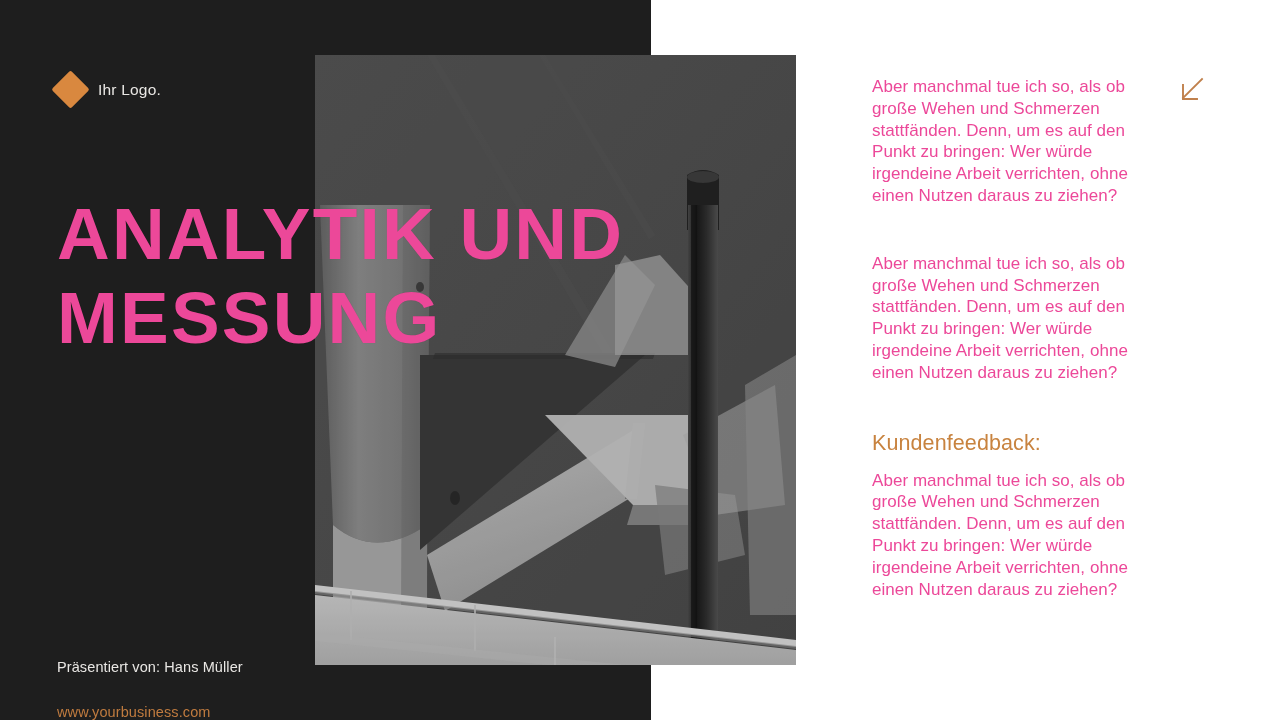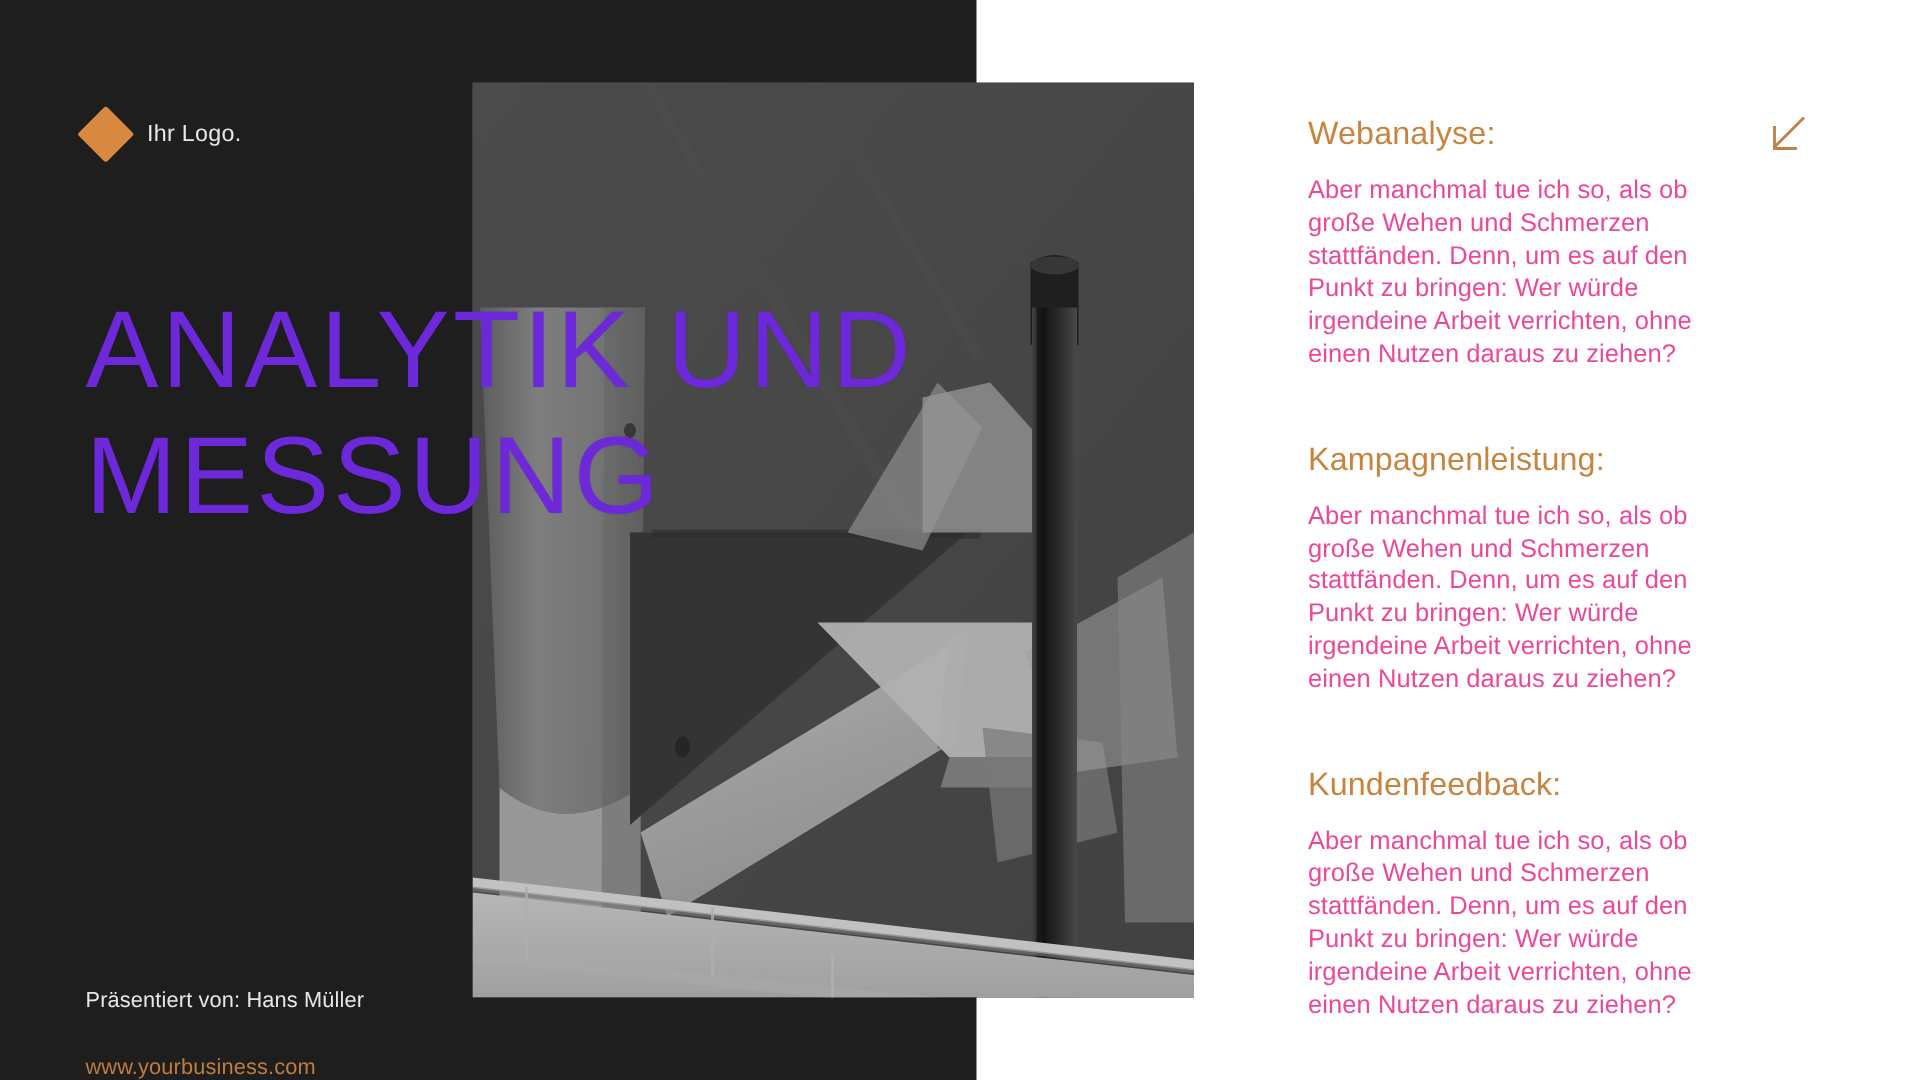--- a/index.html
+++ b/index.html
@@ -38,23 +38,23 @@
     position:absolute;left:315px;top:55px;width:481px;height:610px;
     overflow:hidden;background:#555555;
     z-index:4;
   }
   .photo svg{display:block;width:481px;height:610px;}
 
   
   .title{
     position:absolute;left:57px;top:143px;
     width:760px;
-    color:#6d28d9;
+    color:#ec4899;
     font-family:"Liberation Sans", sans-serif;
-    font-weight:400;
+    font-weight:700;
     font-size:73px;
     line-height:84px;
     letter-spacing:2.2px;
     white-space:pre-line;
     z-index:5;
     text-shadow:0 0 1px rgba(0,0,0,.15);
   }
 
   
   .footer{
@@ -184,26 +184,24 @@
 MESSUNG</h1>
 
   <div class="footer">
     <div class="presenter">Präsentiert von: Hans Müller</div>
     <a class="website" href="#">www.yourbusiness.com</a>
   </div>
 
   <div class="right-col">
 
     <div class="block">
-      <h2 class="block-title">Webanalyse:</h2>
       <p class="block-body">Aber manchmal tue ich so, als ob große Wehen und Schmerzen stattfänden. Denn, um es auf den Punkt zu bringen: Wer würde irgendeine Arbeit verrichten, ohne einen Nutzen daraus zu ziehen?</p>
     </div>
 
     <div class="block">
-      <h2 class="block-title">Kampagnenleistung:</h2>
       <p class="block-body">Aber manchmal tue ich so, als ob große Wehen und Schmerzen stattfänden. Denn, um es auf den Punkt zu bringen: Wer würde irgendeine Arbeit verrichten, ohne einen Nutzen daraus zu ziehen?</p>
     </div>
 
     <div class="block">
       <h2 class="block-title">Kundenfeedback:</h2>
       <p class="block-body">Aber manchmal tue ich so, als ob große Wehen und Schmerzen stattfänden. Denn, um es auf den Punkt zu bringen: Wer würde irgendeine Arbeit verrichten, ohne einen Nutzen daraus zu ziehen?</p>
     </div>
 
   </div>
 

